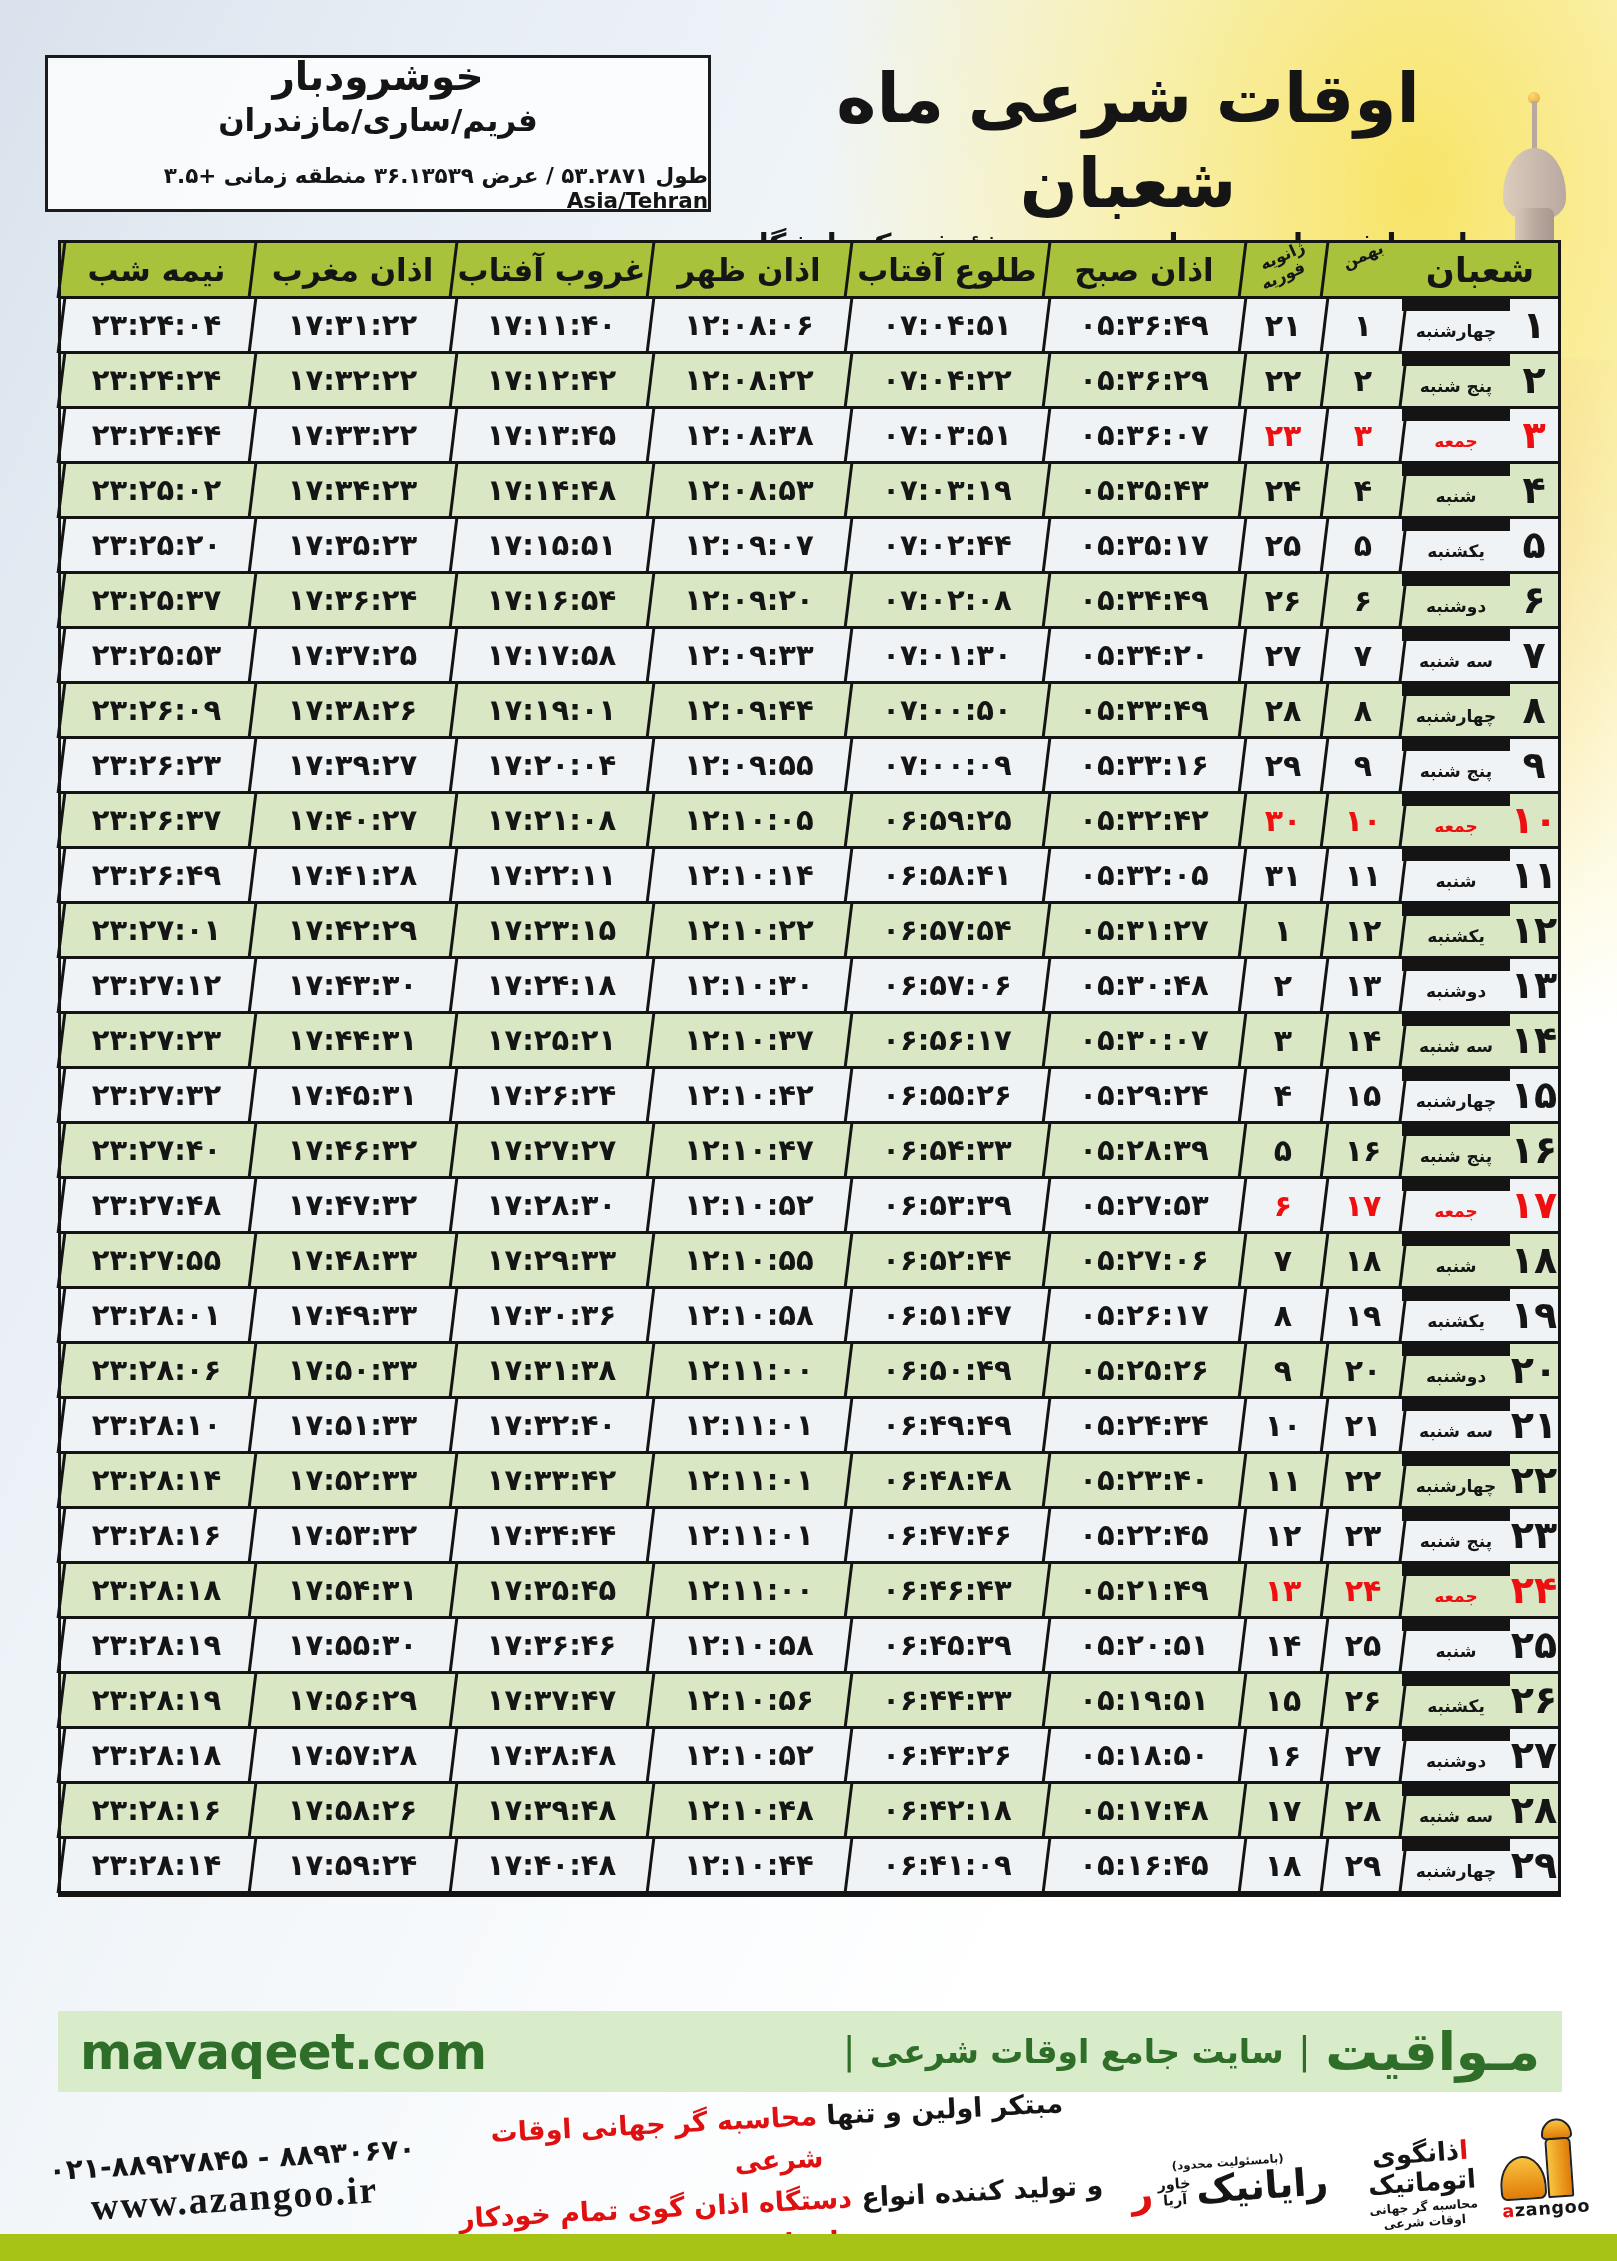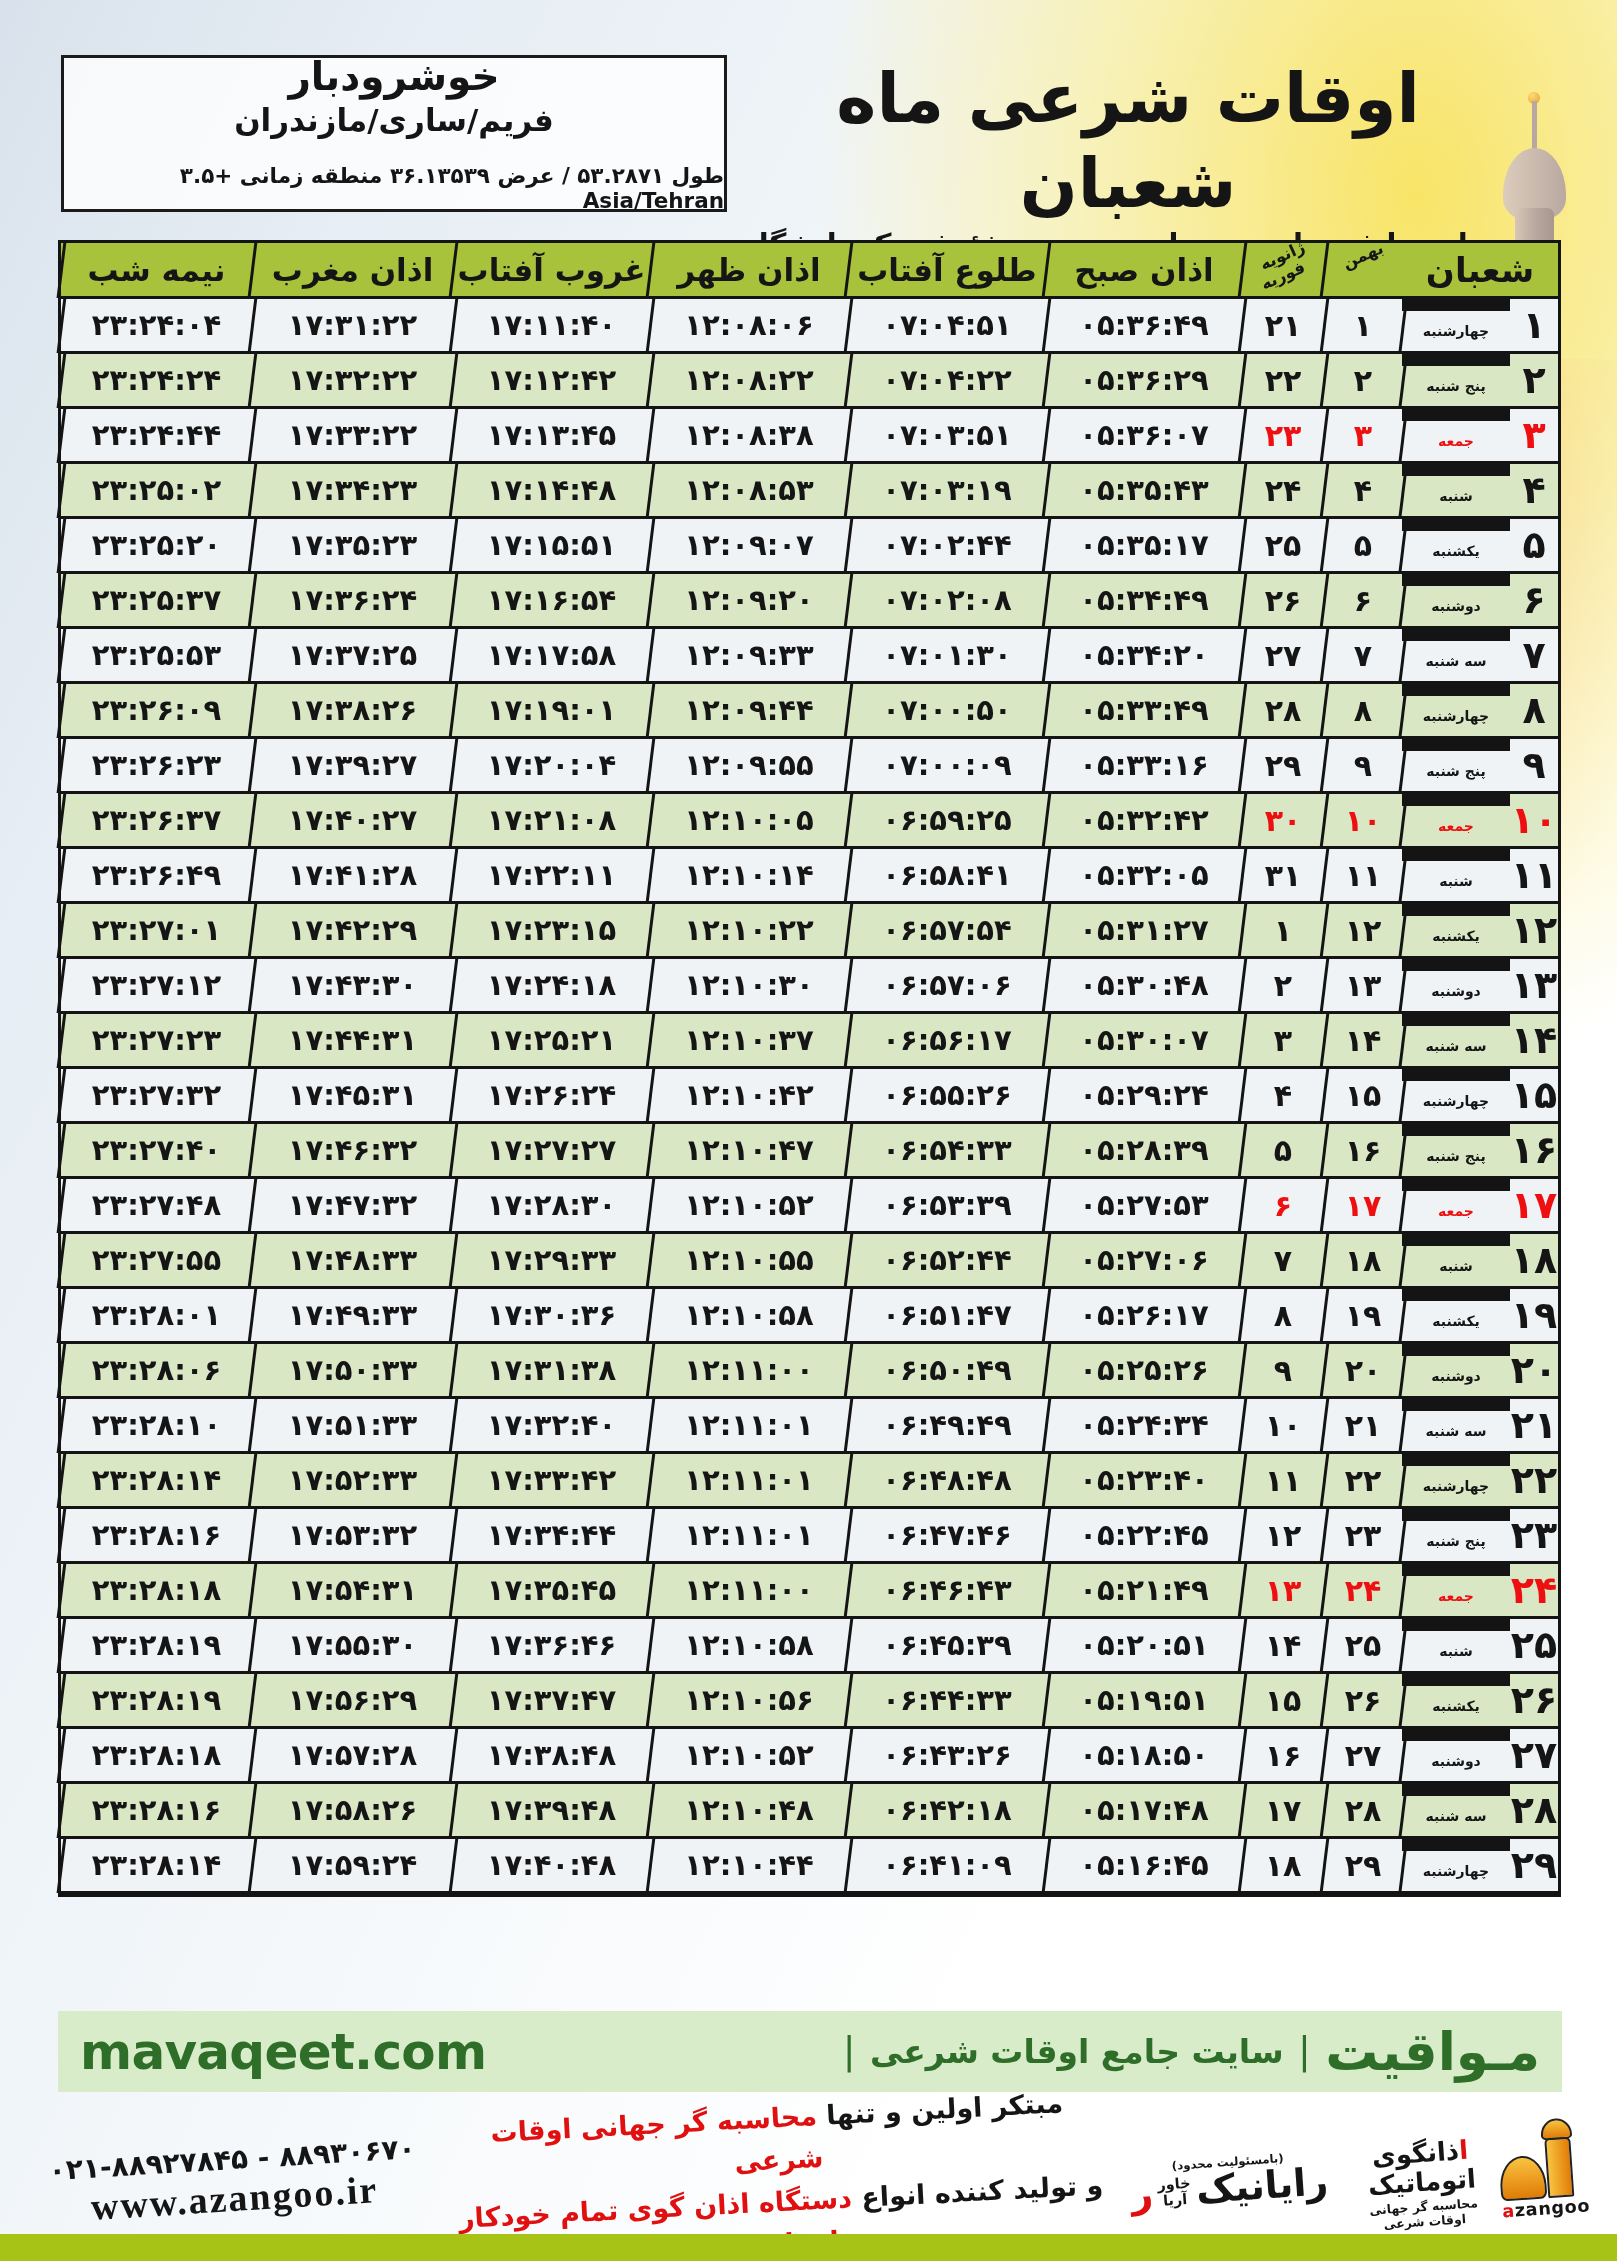--- a/index.html
+++ b/index.html
@@ -19,21 +19,21 @@
   .minaret .dome{position:absolute;top:18px;left:0;width:63px;height:72px;
     background:linear-gradient(90deg,#d3c3d0,#a493a8);border-radius:50% 50% 38% 38%/65% 65% 30% 30%;}
   .minaret .spire{position:absolute;top:-29px;left:29px;width:4.6px;height:52px;background:#a493a8;}
   .minaret .ball{position:absolute;top:-38px;left:25px;width:11.7px;height:11.7px;border-radius:50%;
     background:radial-gradient(circle at 35% 30%,#ffd86a,#e0851f);}
   
   .title-wrap{position:absolute;top:23.5px;right:78px;width:822px;text-align:center;z-index:2;}
   .title{font-size:68px;font-weight:900;line-height:1.25;letter-spacing:-0.7px;margin-top:32px;}
   .subtitle{font-size:29px;font-weight:800;margin-top:1.3px;}
   .years{font-size:27px;font-weight:600;margin-top:9px;}
-  .loc-box{position:absolute;top:55px;left:62px;width:660px;height:151px;z-index:2;
+  .loc-box{position:absolute;top:55px;left:46px;width:660px;height:151px;z-index:2;
     border:3.9px solid #1b1b1b;background:rgba(255,255,255,.78);
     display:flex;flex-direction:column;align-items:center;justify-content:center;gap:2.6px;}
   .loc-name{font-size:39px;font-weight:900;}
   .loc-region{font-size:31px;font-weight:800;}
   .loc-coords{font-size:21.5px;font-weight:700;margin-top:22px;direction:rtl;}
   .note{position:absolute;top:207px;left:62px;width:721px;z-index:2;font-size:18px;font-weight:600;text-align:center;}
   .note .red{color:#e01010;font-weight:800;}
   
   .sheet{position:absolute;top:240px;left:59px;z-index:3;border:3.3px solid #141414;background:#141414;}
   .grid{display:grid;direction:rtl;
@@ -45,21 +45,21 @@
   .h-span2{grid-column:span 2;font-size:34px;}
   .h-cal{flex-direction:column;justify-content:flex-start;padding-top:3.9px;gap:1.3px;}
   .tilt{display:block;transform:rotate(-24deg);font-size:16.3px;font-weight:800;line-height:1.15;}
   .divider::before{content:"";position:absolute;left:-1.3px;top:-1.3px;bottom:-1.3px;width:2.6px;
     background:#141414;transform:skewX(-7deg);z-index:4;}
   .c{font-size:29px;}
   .odd{background:#f0f3f6;}
   .even{background:#d9e7c4;}
   .c-time{direction:ltr;font-weight:600;letter-spacing:0px;}
   .c-num{font-weight:800;font-size:30px;}
-  .c-wd{font-size:14px;font-weight:800;margin-top:12px;}
+  .c-wd{font-size:17px;font-weight:800;margin-top:12px;}
   .c-day{font-size:38px;font-weight:900;}
   .fri.c-day,.fri.c-wd,.fri.c-num{color:#ee1010;}
   
   .site-bar{position:absolute;left:59px;top:2011px;width:1504px;height:81px;z-index:2;
     background:#d8ecca;color:#2f6e28;display:flex;align-items:center;direction:rtl;padding:0 22px;box-sizing:border-box;gap:14.4px;}
   .site-brand{font-size:53px;font-weight:900;}
   .site-sep{font-size:38px;font-weight:400;margin-top:-3.9px;}
   .site-title{font-size:33px;font-weight:900;}
   .site-subtitle{font-size:23px;font-weight:700;}
   .site-url{margin-right:auto;direction:ltr;font-size:50px;font-weight:900;letter-spacing:-0.7px;}

